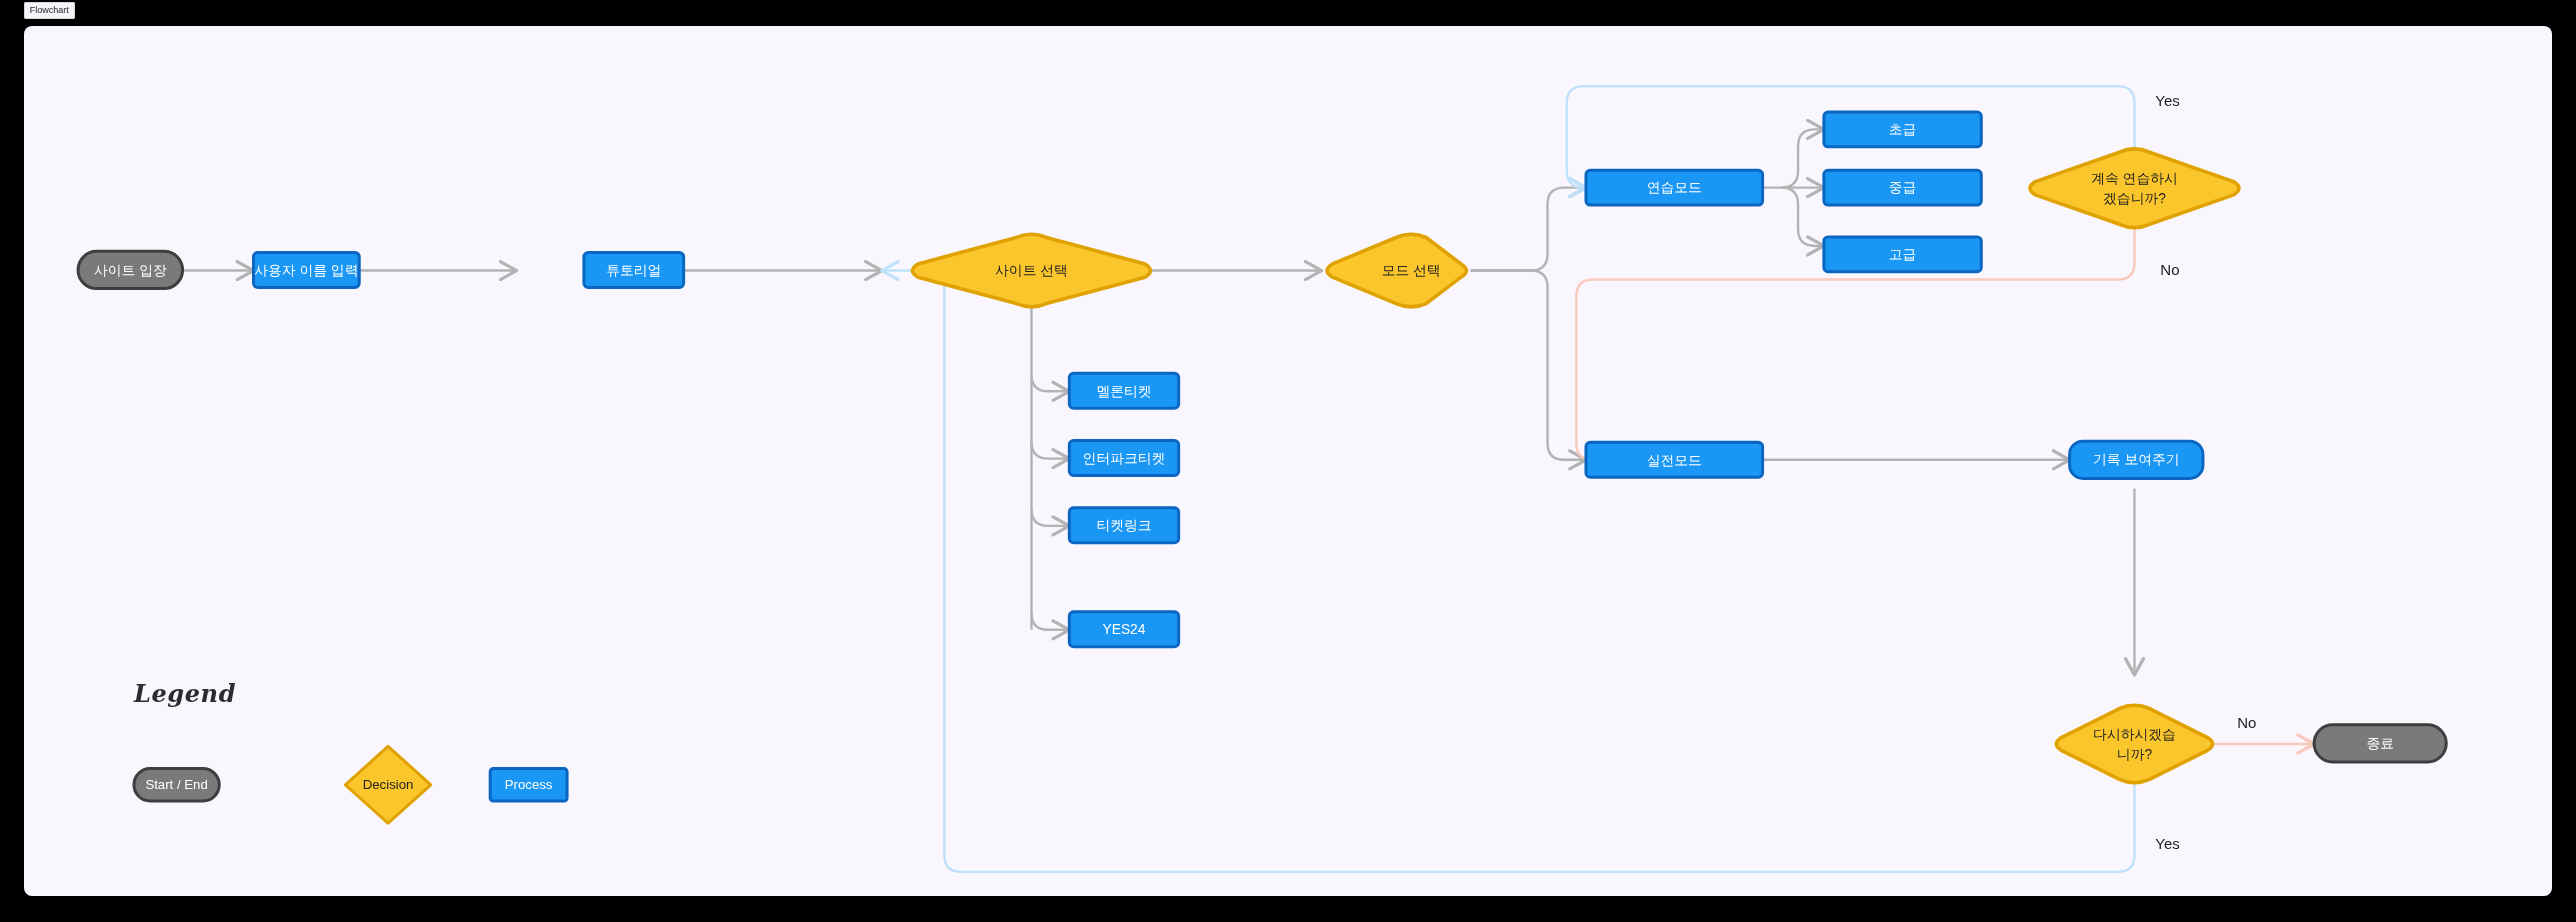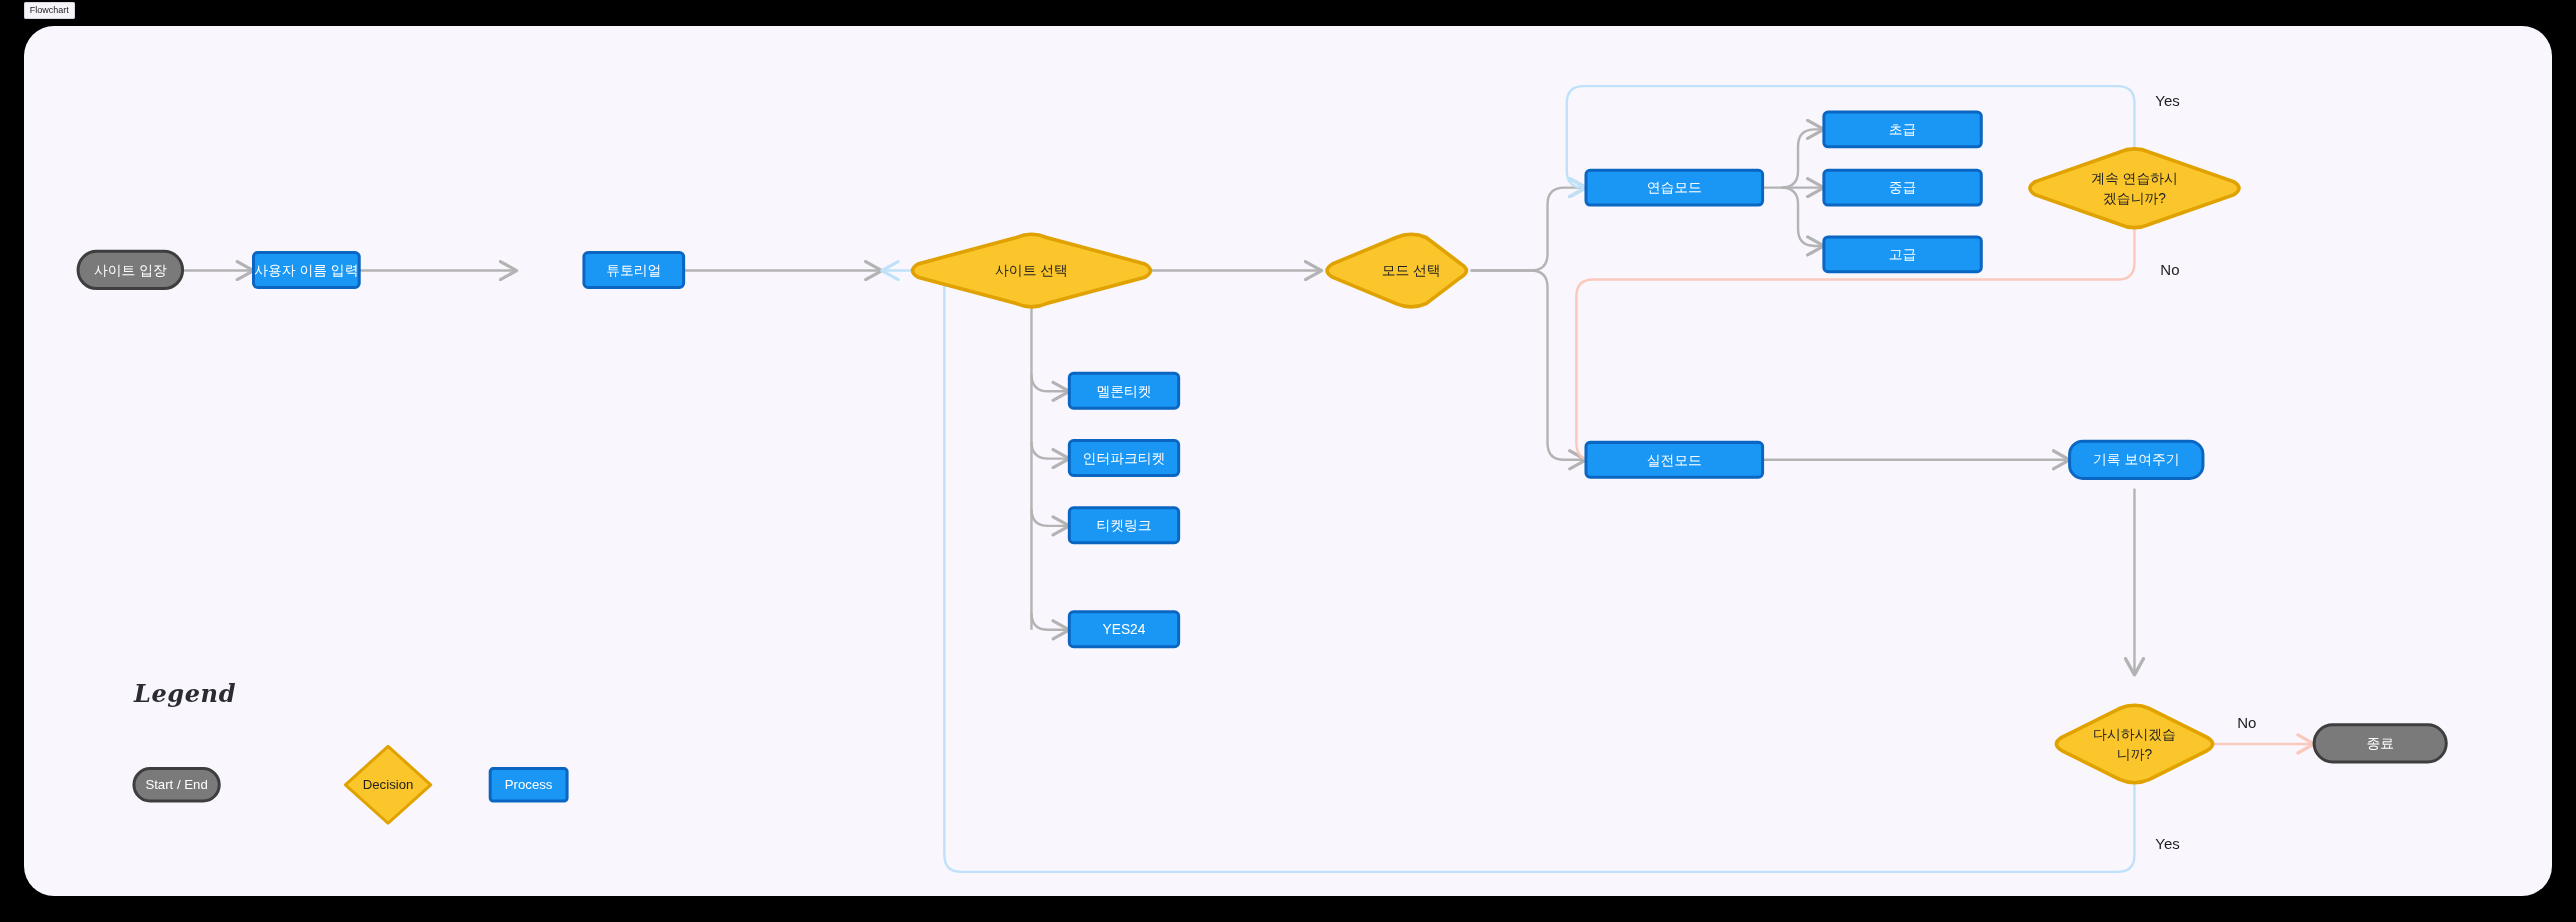--- a/index.html
+++ b/index.html
@@ -39,21 +39,21 @@
     border-radius: 1.2px;
     white-space: nowrap;
   }
   #canvas-frame {
     position: absolute;
     left: 24px;
     top: 26.4px;
     width: 2528px;
     height: 870px;
     background: #f9f7fd;
-    border-radius: 30px;
+    border-radius: 8px;
     overflow: hidden;
   }
   #canvas-svg {
     position: absolute;
     left: 0;
     top: 0;
   }
   .node-label {
     fill: #ffffff;
     font-family: "Liberation Sans", sans-serif;

